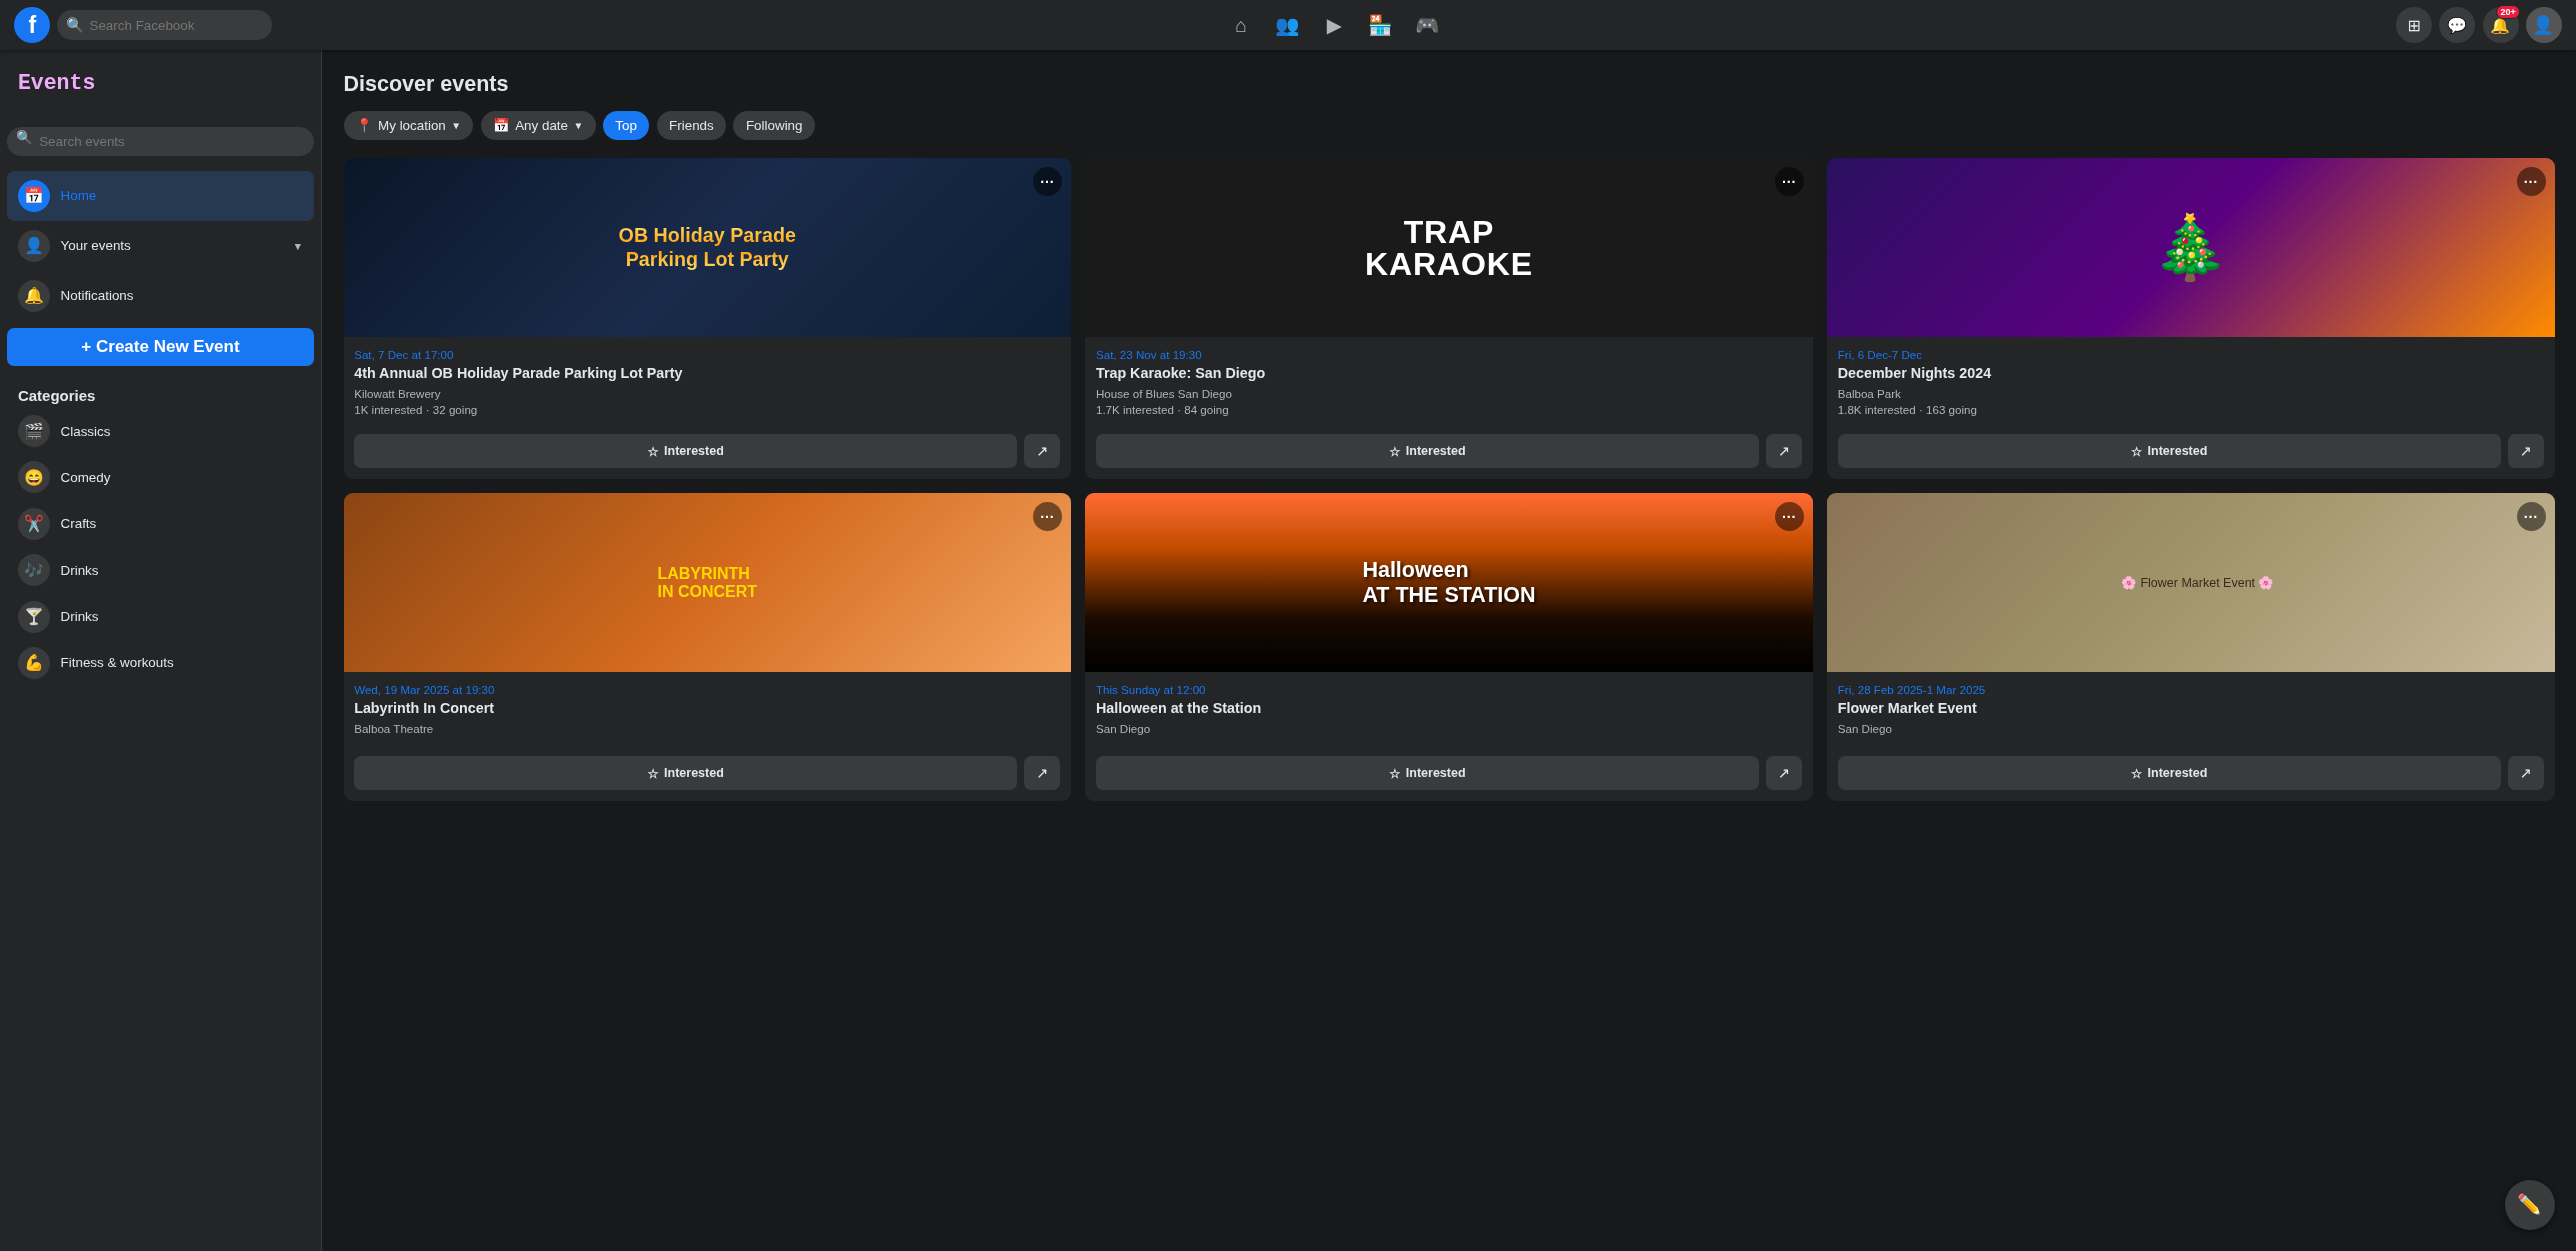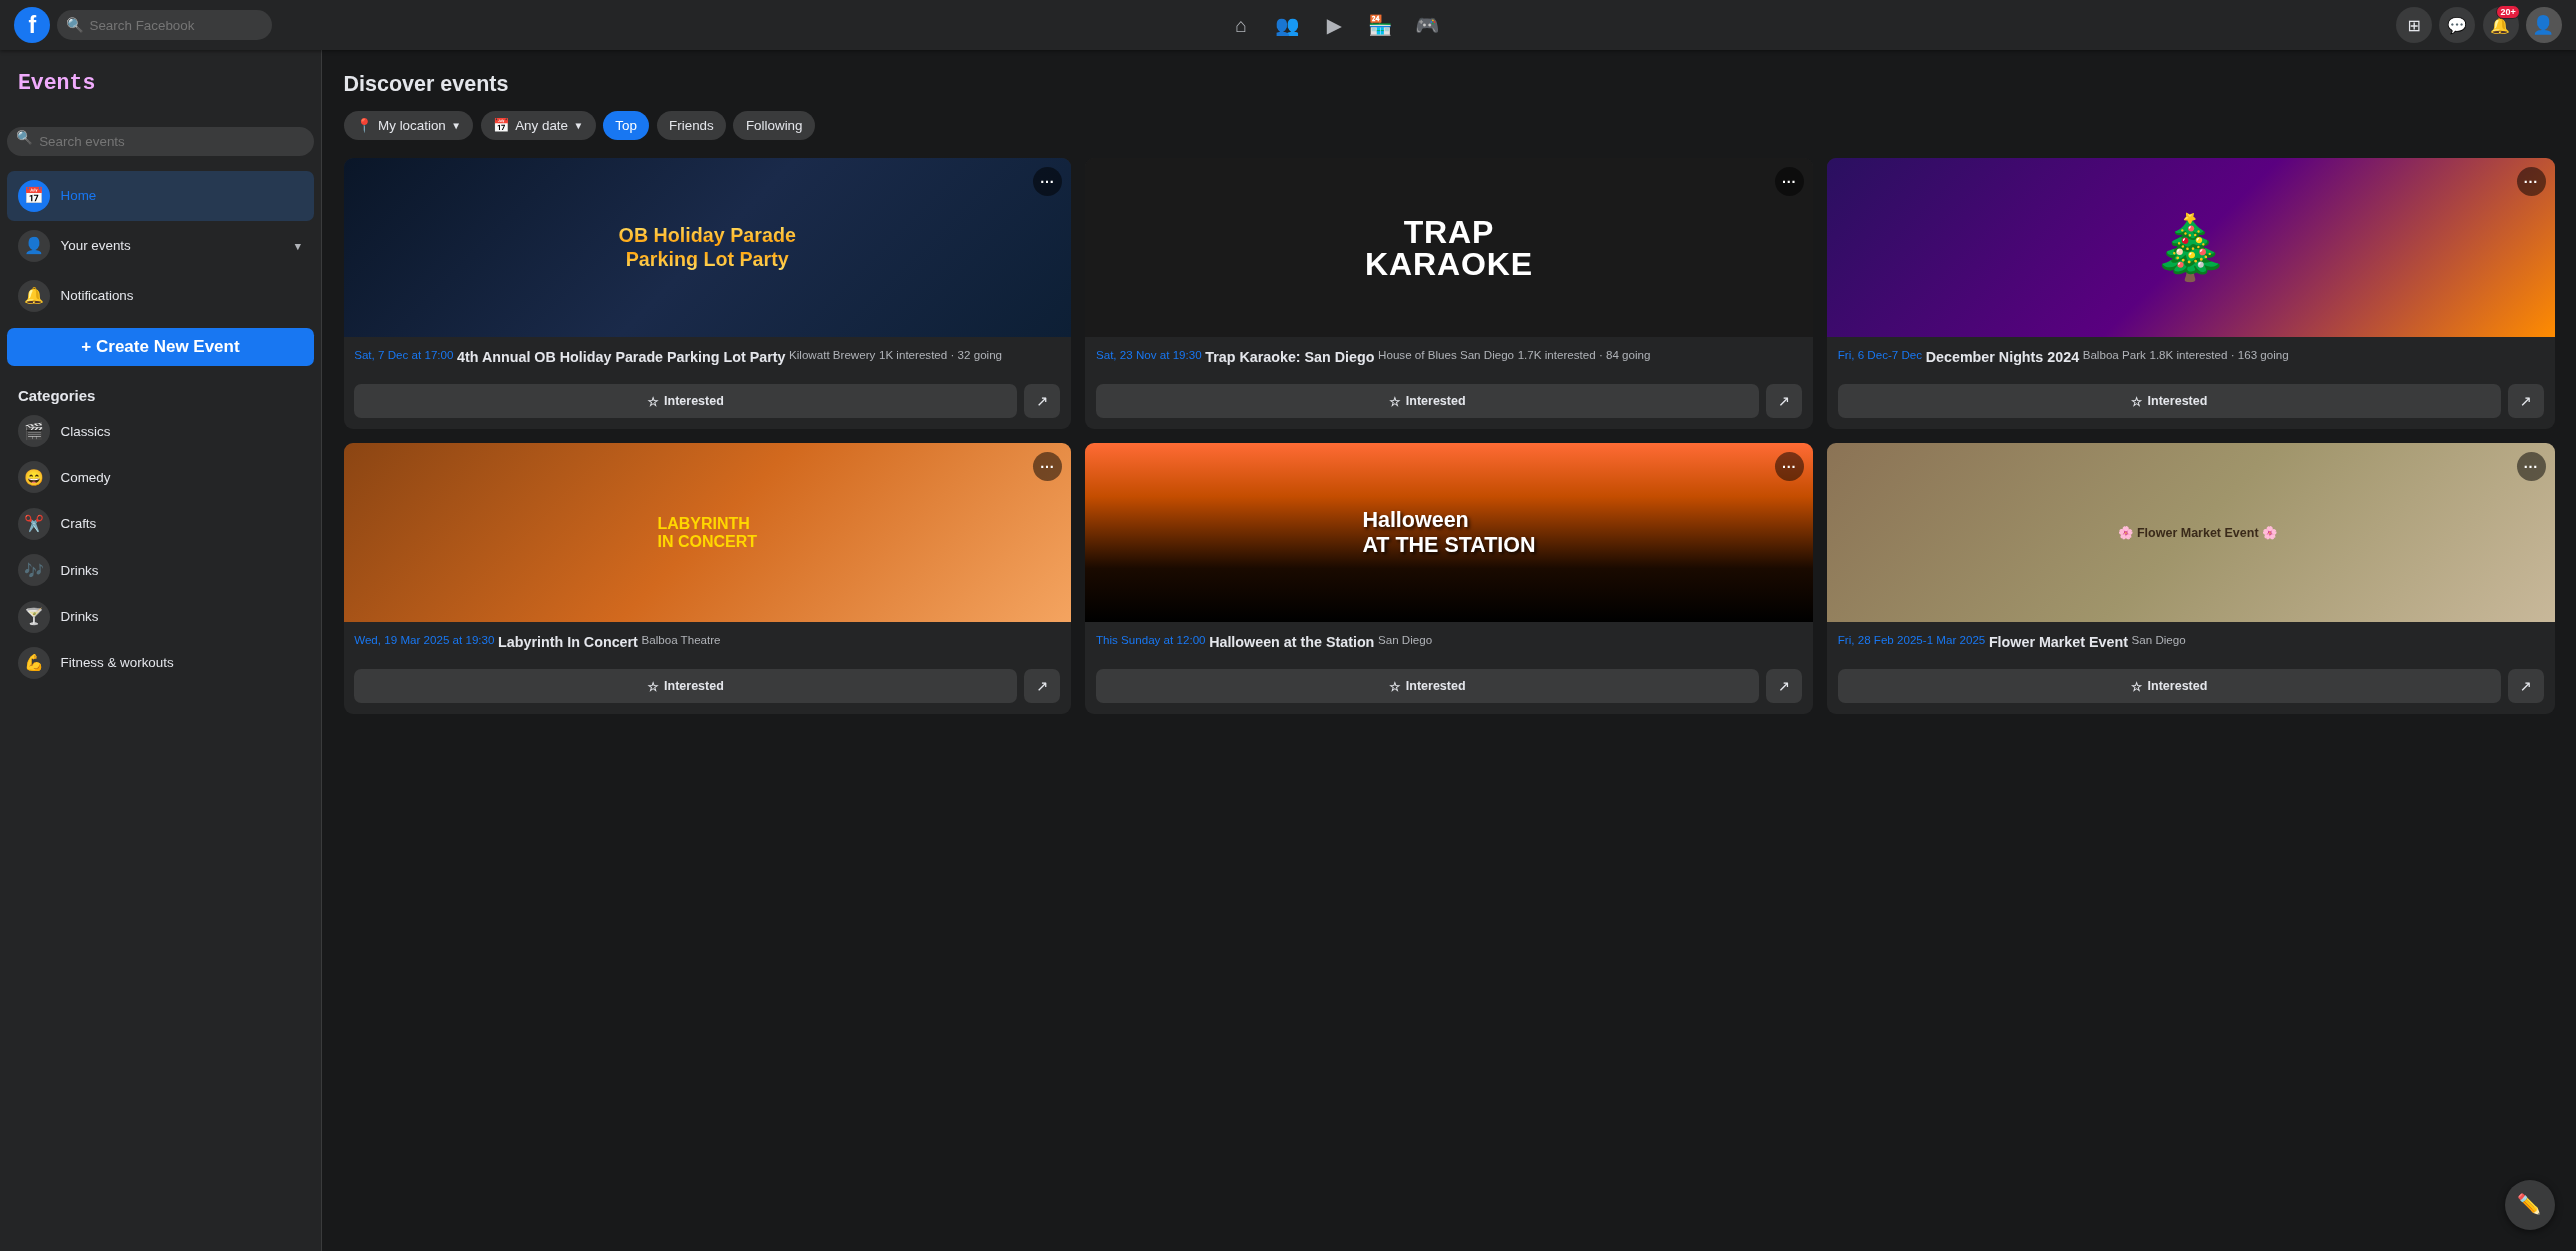--- a/index.html
+++ b/index.html
@@ -298,21 +298,21 @@
       display: flex; align-items: center; justify-content: center;
       cursor: pointer;
       color: white;
       font-size: 14.3px;
       font-weight: bold;
     }
     .event-body {
       padding: 10.7px;
       flex: 1;
       display: flex;
-      flex-direction: row;
+      flex-direction: column;
       gap: 3.6px;
     }
     .event-date {
       font-size: 11.6px;
       color: #1877f2;
       font-weight: 500;
     }
     .event-name {
       font-size: 14.3px;
       font-weight: 700;
@@ -431,21 +431,21 @@
     .flowers-event {
       background: linear-gradient(135deg, #8b7355 0%, #a0956b 50%, #c8b89a 100%);
       display: flex;
       align-items: center;
       justify-content: center;
     }
     .flowers-text {
       font-size: 12.5px;
       color: #3a2a1a;
       text-align: center;
-      font-weight: 700;
+      font-weight: 400;
       margin-left: 14px;
     }
 
     
     .edit-float {
       position: fixed;
       bottom: 21.5px; right: 21.5px;
       width: 50px; height: 50px;
       border-radius: 50%;
       background: #3a3b3c;

